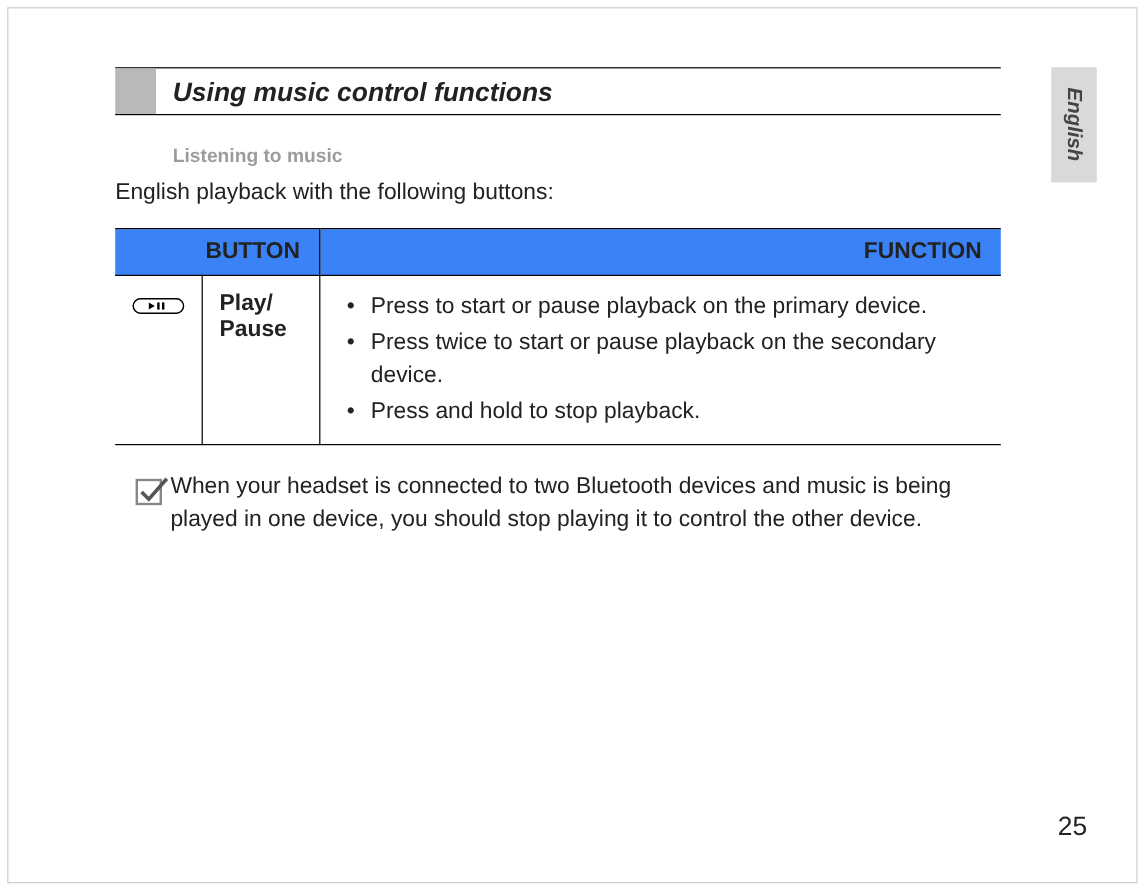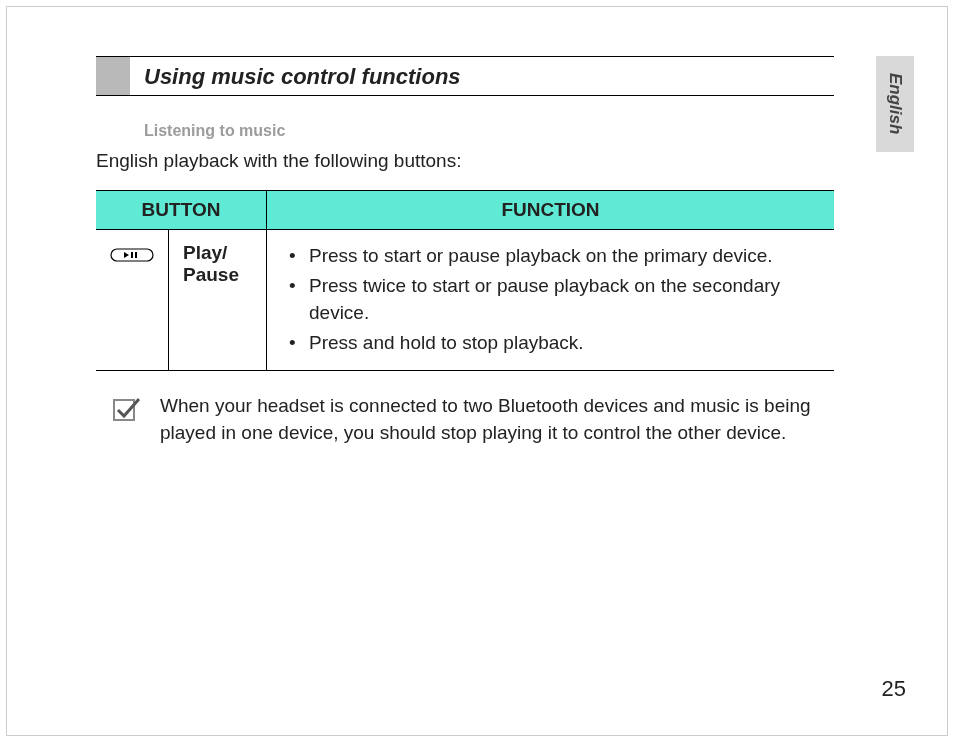--- a/index.html
+++ b/index.html
@@ -43,24 +43,24 @@
     font-size: 19px;
     color: #222;
     margin-bottom: 18px;
   }
   table.button-table {
     width: 100%;
     border-collapse: collapse;
     font-size: 19px;
   }
   table.button-table thead th {
-    background: #5eead4;
+    background: #3b82f6;
     font-weight: 700;
-    text-align: center;
-    padding: 8px 0;
+    text-align: right;
+    padding: 8px 16px;
     border-top: 1.5px solid #000;
     border-bottom: 1.5px solid #000;
   }
   table.button-table thead th + th {
     border-left: 1px solid #000;
   }
   table.button-table tbody td {
     padding: 12px 14px;
     border-bottom: 1.5px solid #000;
     vertical-align: top;
@@ -88,21 +88,20 @@
   }
   table.button-table ul li::before {
     content: "•";
     position: absolute;
     left: 4px;
     top: 0;
     color: #222;
   }
   .note-block {
     display: flex;
-    gap: 18px;
     margin-top: 22px;
     font-size: 19px;
     line-height: 1.4;
     padding-left: 16px;
   }
   .note-block .check-icon {
     flex-shrink: 0;
     margin-top: 2px;
   }
   .page-number {

